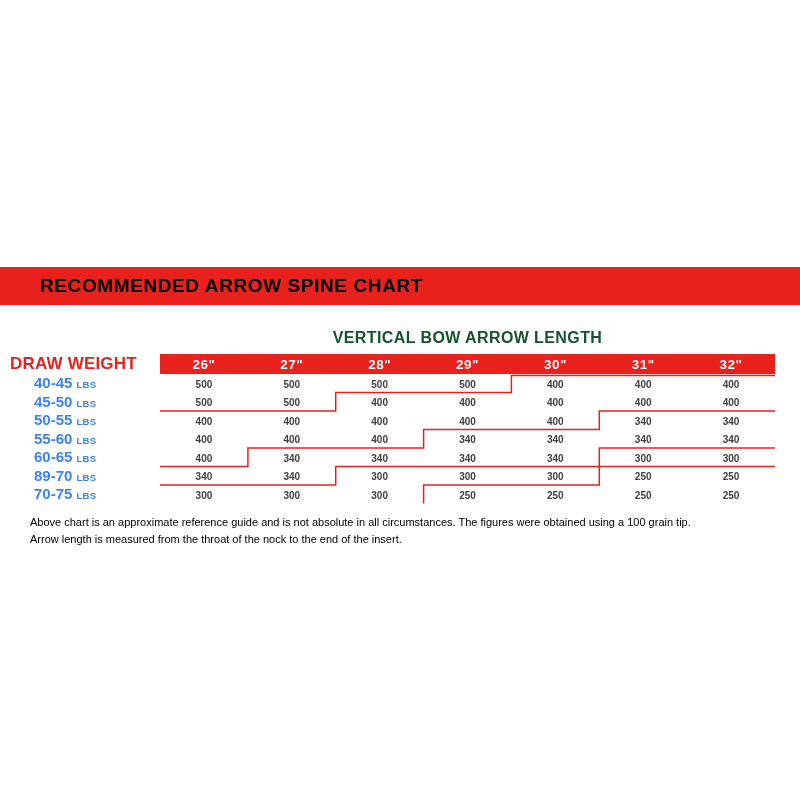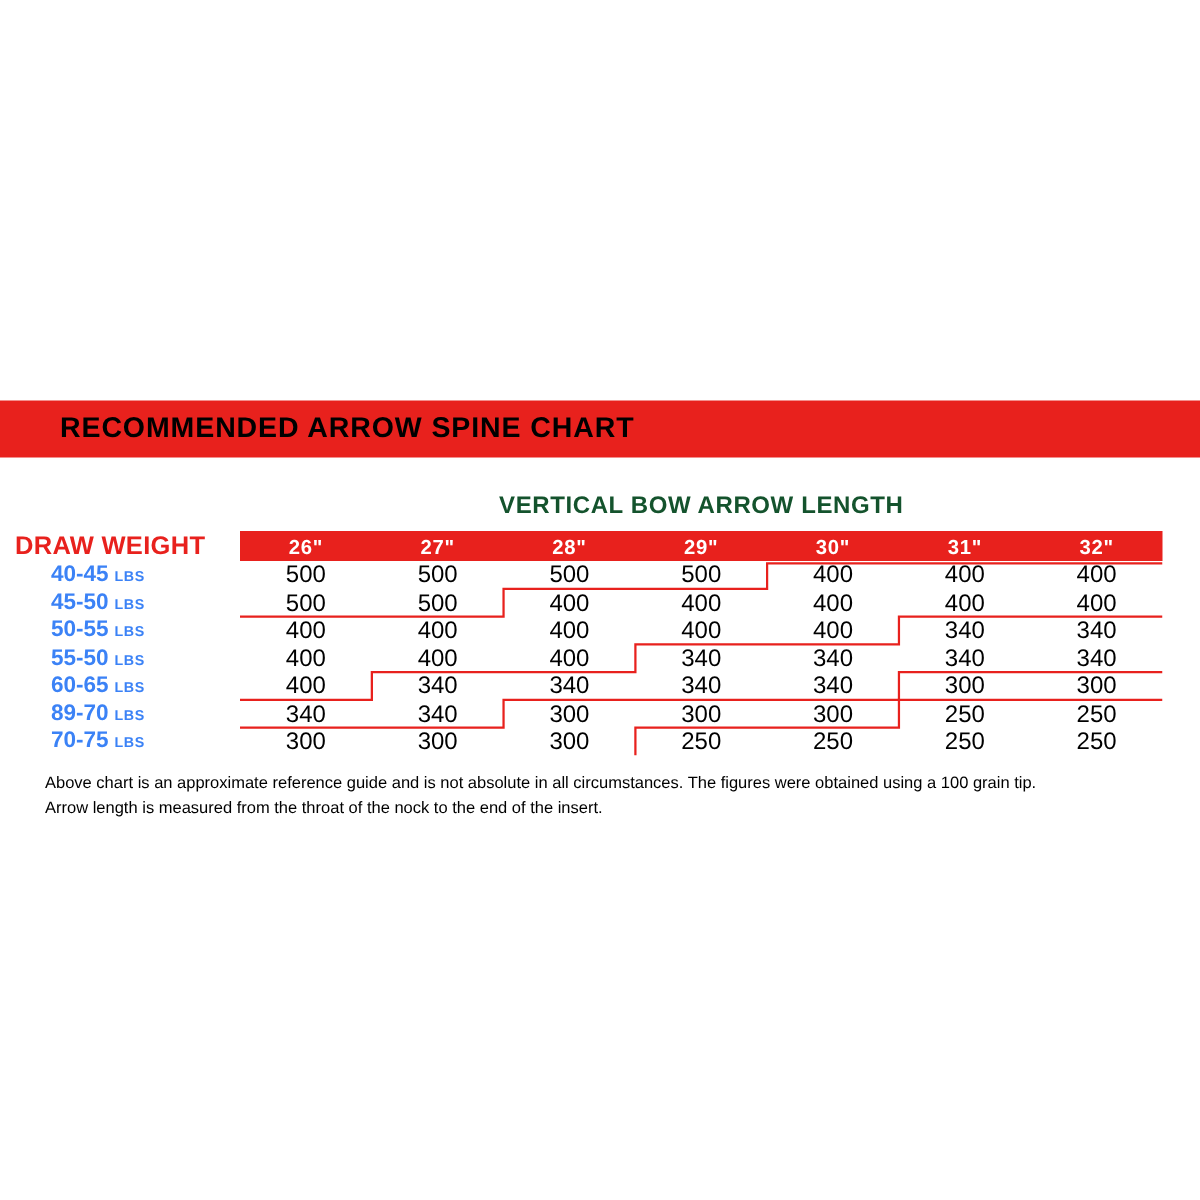--- a/index.html
+++ b/index.html
@@ -18,22 +18,22 @@
   .draw-weight{width:150px;display:flex;align-items:center;color:#e8211d;
                font-weight:bold;font-size:17px;letter-spacing:.2px;}
   .col-bar{flex:1;display:grid;grid-template-columns:repeat(7,1fr);background:#e8211d;}
   .col-h{display:flex;align-items:center;justify-content:center;color:#ffffff;
          font-weight:bold;font-size:13.5px;letter-spacing:.5px;}
 
   .trow{display:grid;grid-template-columns:150px repeat(7,1fr);height:18.5px;}
   .rlabel{display:flex;align-items:baseline;padding-left:24px;font-weight:bold;
           font-size:15px;color:#3b82f6;line-height:18.5px;}
   .rlabel .unit{font-size:9.5px;margin-left:4px;letter-spacing:.4px;}
-  .cell{display:flex;align-items:center;justify-content:center;font-weight:normal;
-        font-size:16px;color:#000000;}
+  .cell{display:flex;align-items:center;justify-content:center;font-weight:bold;
+        font-size:10px;color:#404040;}
 
   .overlay{position:absolute;top:0;left:0;pointer-events:none;}
 
   .footnote{position:absolute;top:514px;left:30px;width:755px;font-size:11px;
             color:#000000;line-height:1.55;white-space:nowrap;}
 </style>
 </head>
 <body>
 
 <div class="page">
@@ -93,21 +93,21 @@
           <div class="cell">400</div>
           <div class="cell">400</div>
           <div class="cell">400</div>
           <div class="cell">400</div>
           <div class="cell">400</div>
           <div class="cell">340</div>
           <div class="cell">340</div>
         </div>
         <div class="trow">
           <div class="rlabel">
-            <span>55-50</span>
+            <span>55-60</span>
             <span class="unit">LBS</span>
           </div>
           <div class="cell">400</div>
           <div class="cell">400</div>
           <div class="cell">400</div>
           <div class="cell">340</div>
           <div class="cell">340</div>
           <div class="cell">340</div>
           <div class="cell">340</div>
         </div>

